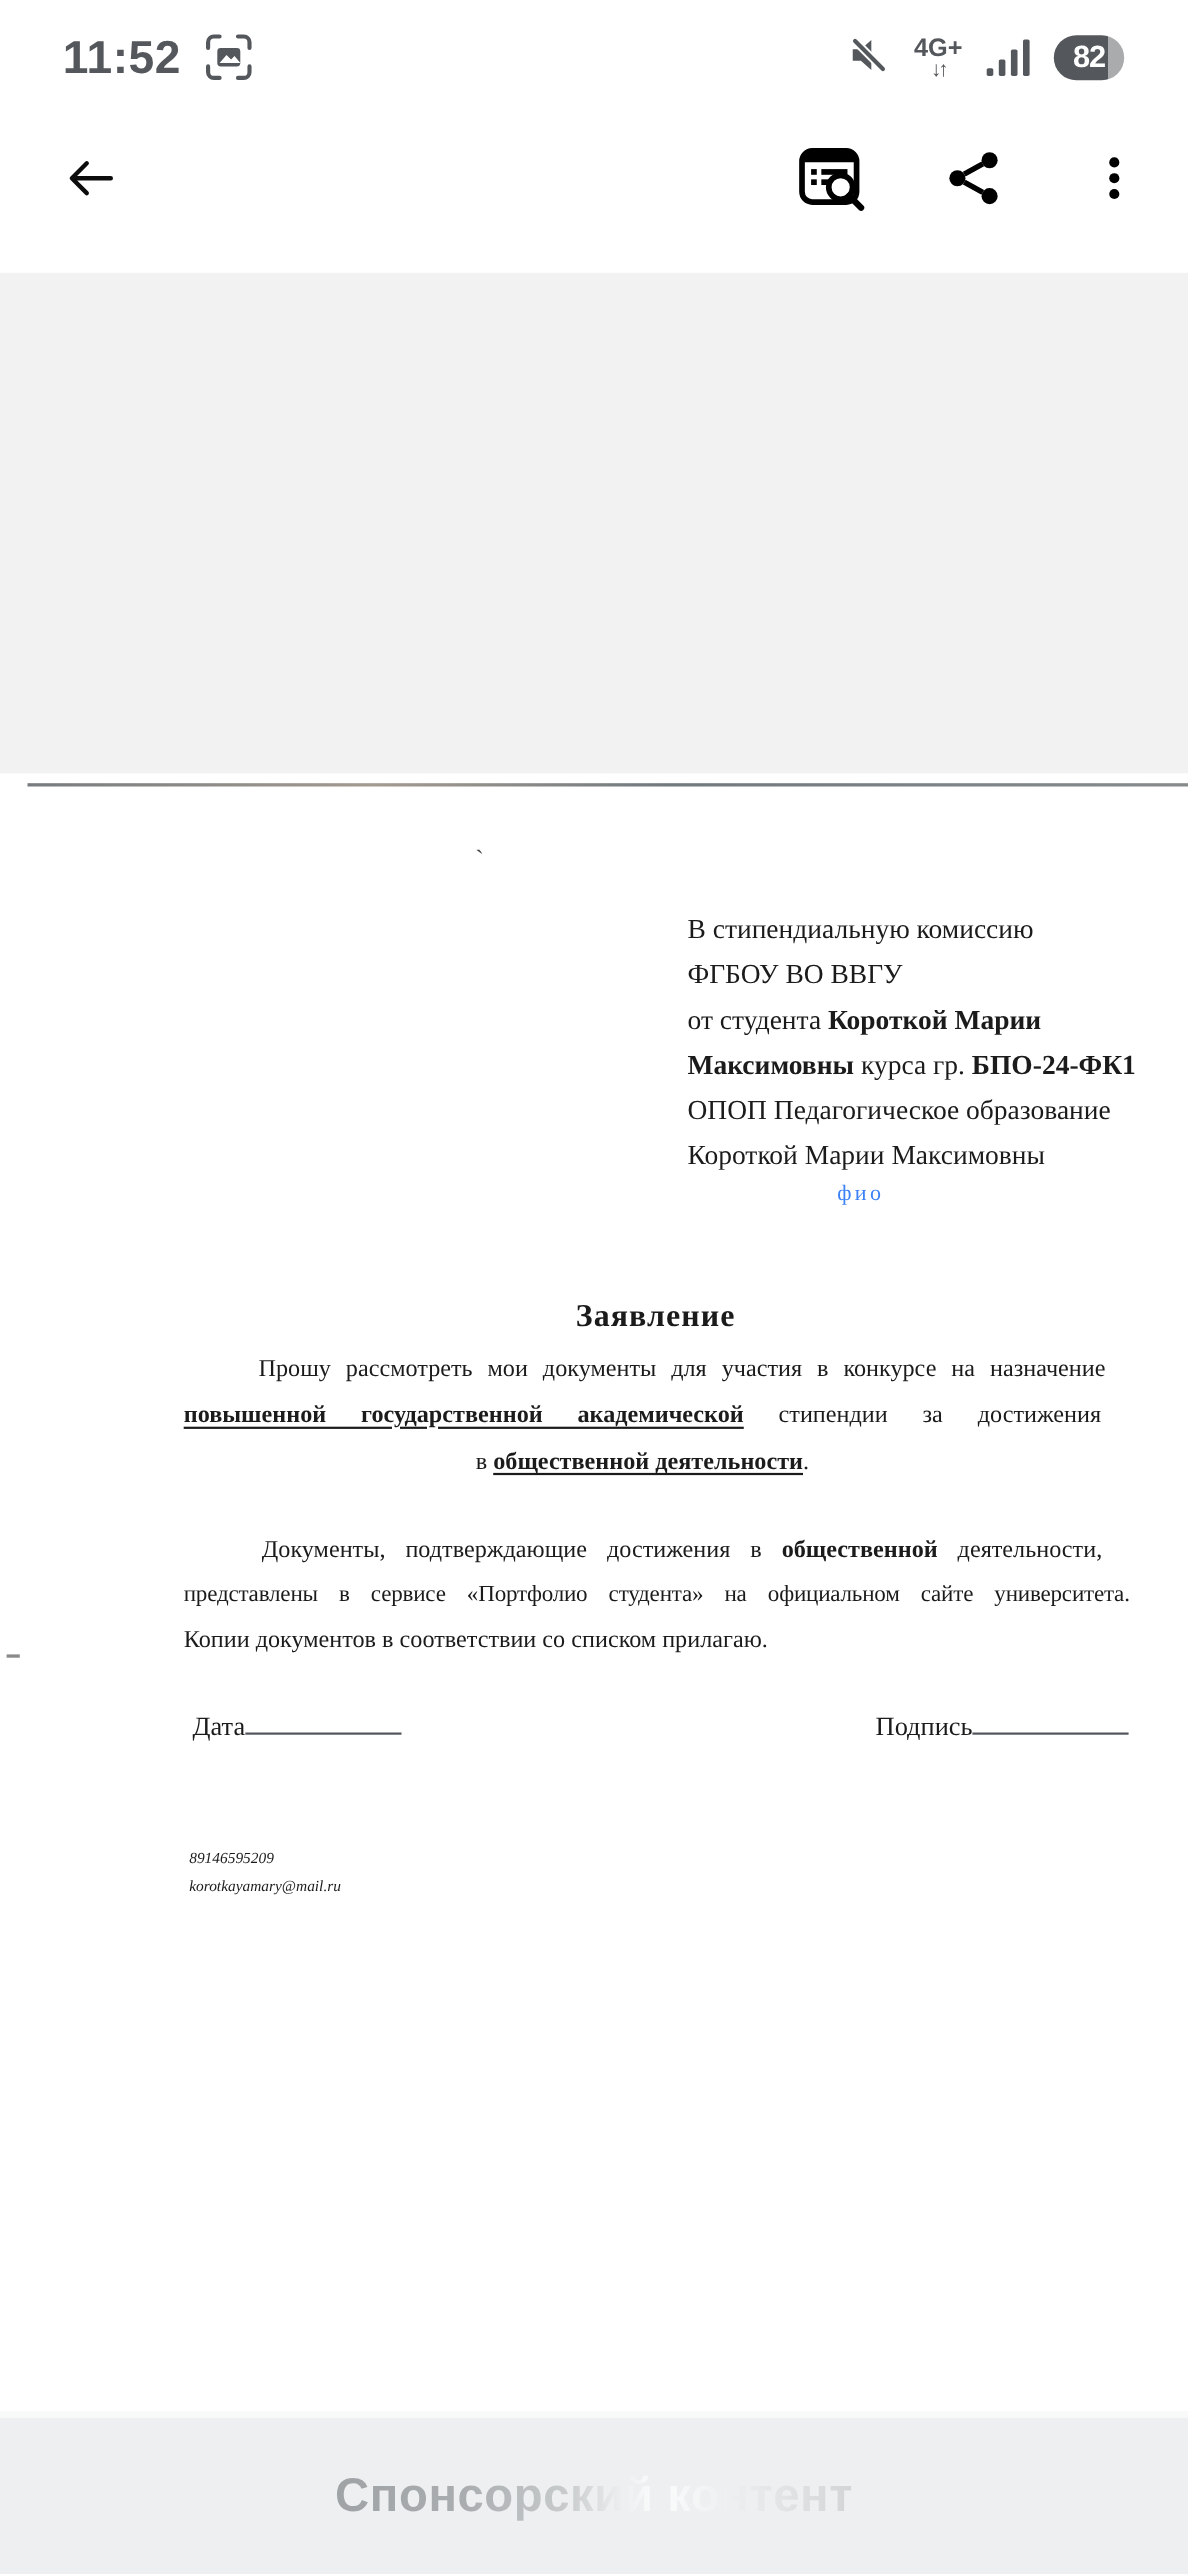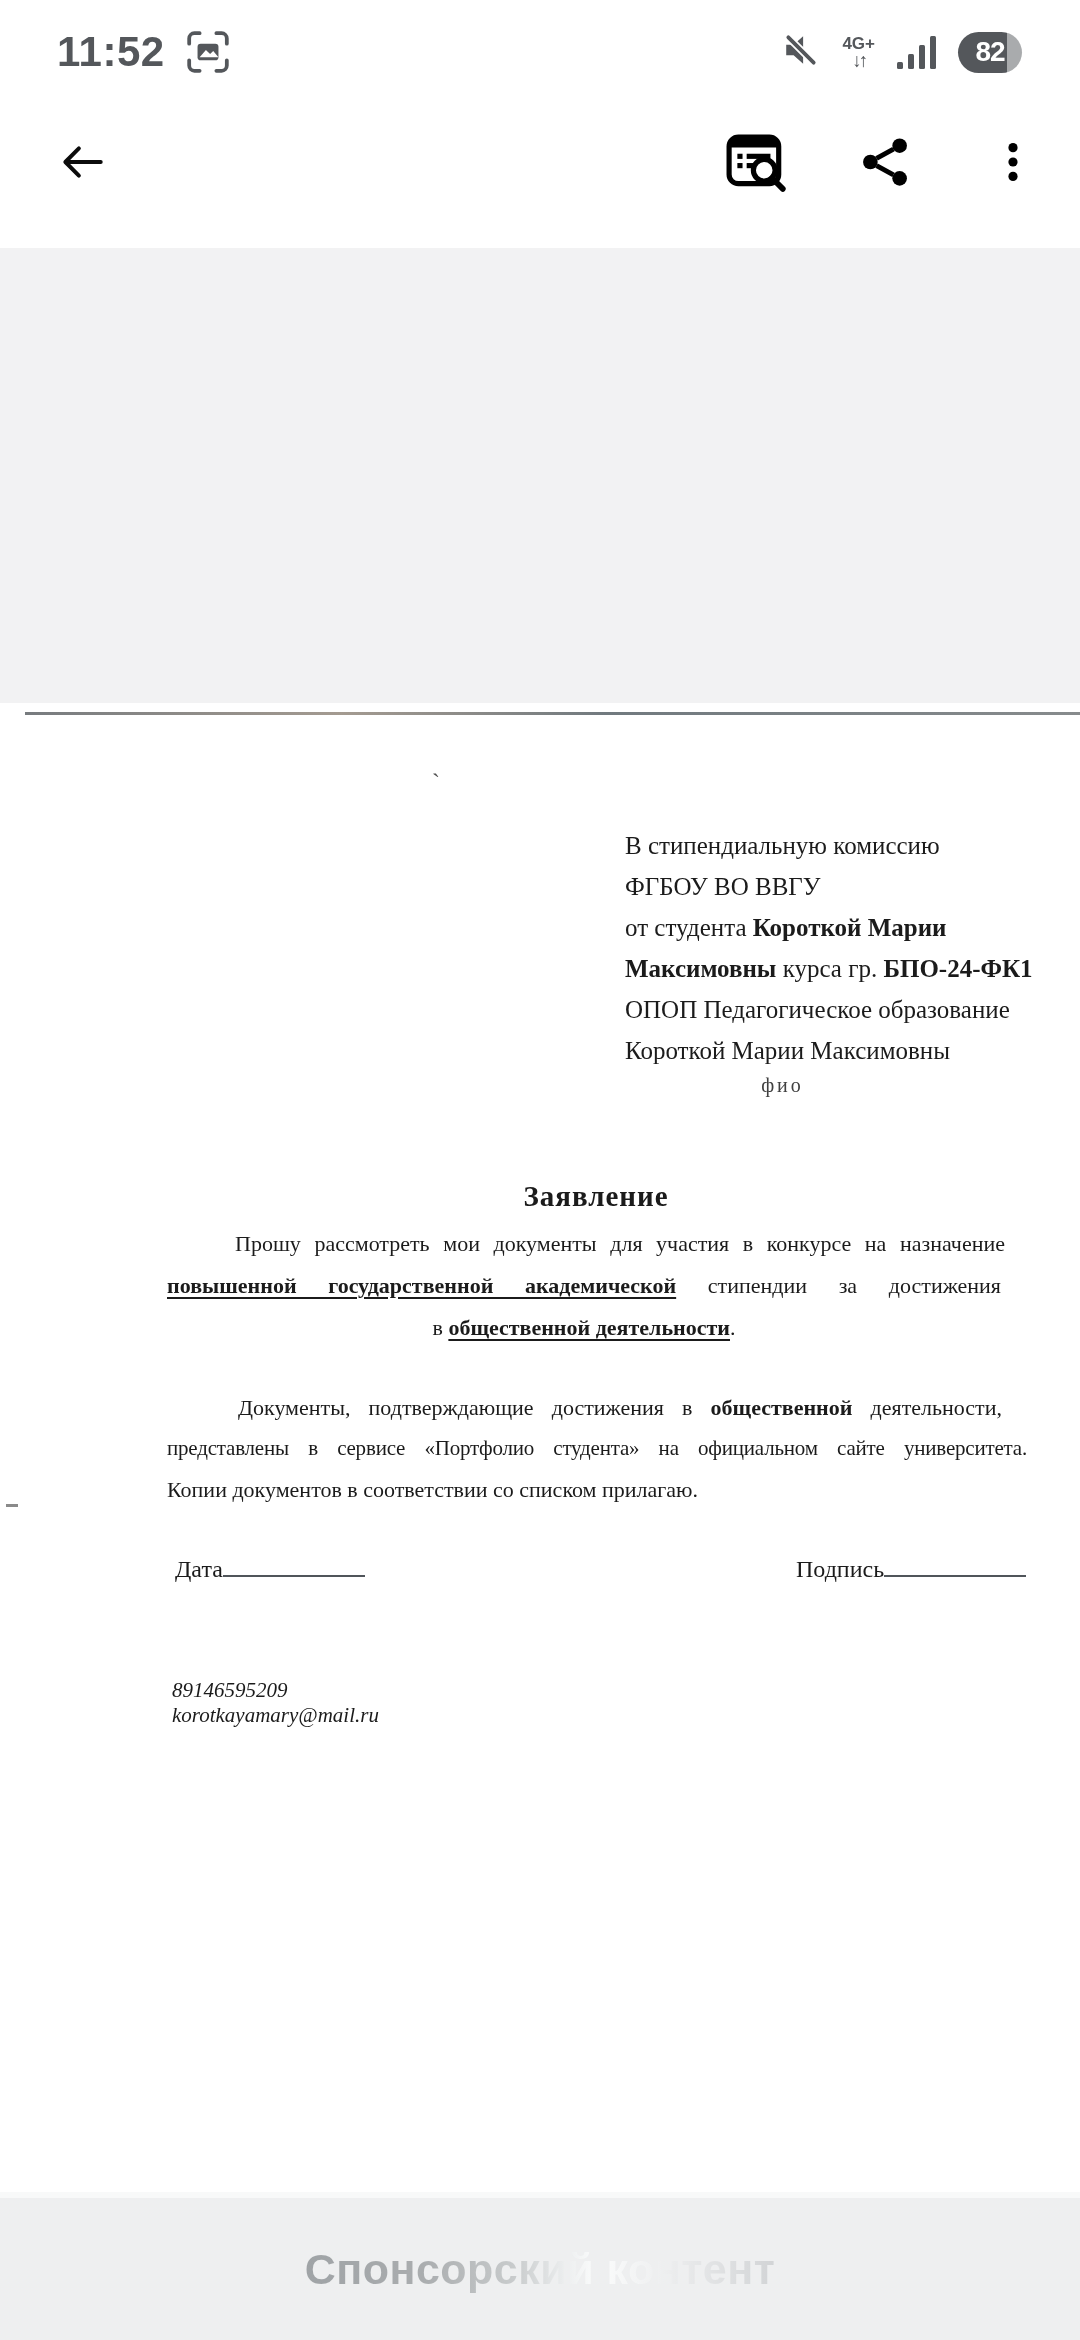--- a/index.html
+++ b/index.html
@@ -6,21 +6,21 @@
     font-family:"Liberation Sans",sans-serif;background:#ffffff;position:relative;}
   *{box-sizing:border-box;}
 
   
   .status-bar{position:absolute;top:0;left:0;width:1080px;height:90px;background:#ffffff;
     display:flex;align-items:center;padding:14px 58px 0 57px;color:#54575b;}
   .sb-time{font-size:42px;font-weight:700;letter-spacing:0.5px;}
   .sb-shot{margin-left:20px;display:flex;align-items:center;}
   .sb-right{margin-left:auto;display:flex;align-items:center;gap:22px;}
   .sb-net{display:flex;flex-direction:column;align-items:center;line-height:1;}
-  .sb-net .g{font-size:17px;font-weight:700;}
+  .sb-net .g{font-size:23px;font-weight:700;}
   .sb-net .arrows{font-size:19px;letter-spacing:-3px;margin-top:-1px;font-weight:600;}
   .sig{display:flex;align-items:flex-end;gap:5px;height:34px;}
   .sig i{display:block;width:6px;background:#54575b;border-radius:1.5px;}
   .sig .b1{height:7px;}.sig .b2{height:15px;}.sig .b3{height:24px;}.sig .b4{height:33px;}
   .battery{width:64px;height:41px;border-radius:21px;
     background:linear-gradient(90deg,#54575b 0 77%,#a9abad 77%);
     display:flex;align-items:center;justify-content:center;}
   .battery span{color:#fff;font-size:28px;font-weight:700;letter-spacing:-1px;}
 
   
@@ -37,41 +37,41 @@
 
   .page{position:absolute;top:455px;left:0;width:1080px;height:1528px;background:#ffffff;
     font-family:"Liberation Serif","DejaVu Serif",serif;color:#1b1b1b;}
   .scan-line{position:absolute;top:9px;left:25px;width:1055px;height:3px;
     background:linear-gradient(90deg,rgba(95,100,104,.85),rgba(125,112,98,.7) 30%,rgba(88,98,104,.85) 55%,rgba(105,110,112,.8));}
   .tick-mark{position:absolute;top:66px;left:432px;font-size:24px;color:#4d4d4d;}
   .edge-dash{position:absolute;top:801px;left:6px;width:12px;height:3px;background:#8a8a8a;}
 
   .addr{position:absolute;top:122px;left:625px;line-height:41px;font-size:25px;white-space:nowrap;}
   .fio{position:absolute;top:371px;left:700px;width:165px;text-align:center;
-    font-size:20px;letter-spacing:3px;color:#404040;}
+    font-size:20px;letter-spacing:3px;color:#3b82f6;}
   .doc-title{position:absolute;top:477px;left:596px;transform:translateX(-50%);
     font-size:29px;font-weight:700;letter-spacing:1px;white-space:nowrap;}
 
   .line{position:absolute;font-size:22px;}
   .just{text-align:justify;text-align-last:justify;}
   .bu{font-weight:700;text-decoration:underline;text-decoration-thickness:2px;text-underline-offset:4px;}
   b{font-weight:700;}
 
   .p1l1{top:528px;left:235px;width:770px;}
   .p1l2{top:570px;left:167px;width:834px;}
   .p1l3{top:612px;left:167px;width:834px;text-align:center;}
   .p2l1{top:692px;left:238px;width:764px;}
   .p2l2{top:733px;left:167px;width:860px;font-size:21px;letter-spacing:-0.2px;}
   .p2l3{top:774px;left:167px;}
 
   .sign-row-item{position:absolute;top:850px;font-size:24px;white-space:nowrap;}
   .date-item{left:175px;} .sig-item{left:796px;}
   .fill-line{display:inline-block;width:142px;height:24px;border-bottom:2px solid #50555a;}
 
-  .contact{position:absolute;top:975px;left:172px;font-style:italic;font-size:21px;line-height:25px;}
+  .contact{position:absolute;top:975px;left:172px;font-style:italic;font-size:14px;line-height:25px;}
 
   
   .ad-divider{position:absolute;top:2192px;left:0;width:1080px;height:6px;background:#f8f9f9;}
   .ad-band{position:absolute;top:2198px;left:0;width:1080px;height:142px;background:#eeeff0;
     display:flex;align-items:center;justify-content:center;cursor:pointer;}
   .sponsored{font-size:43px;font-weight:700;letter-spacing:0.5px;
     background:linear-gradient(90deg,#9fa3a6 0%,#aaadaf 25%,#c9cccd 45%,#ebedee 55%,#fbfcfc 62%,#eff0f1 75%,#d2d4d6 100%);
     -webkit-background-clip:text;background-clip:text;-webkit-text-fill-color:transparent;color:#b5b8ba;}
 </style>
 </head>

